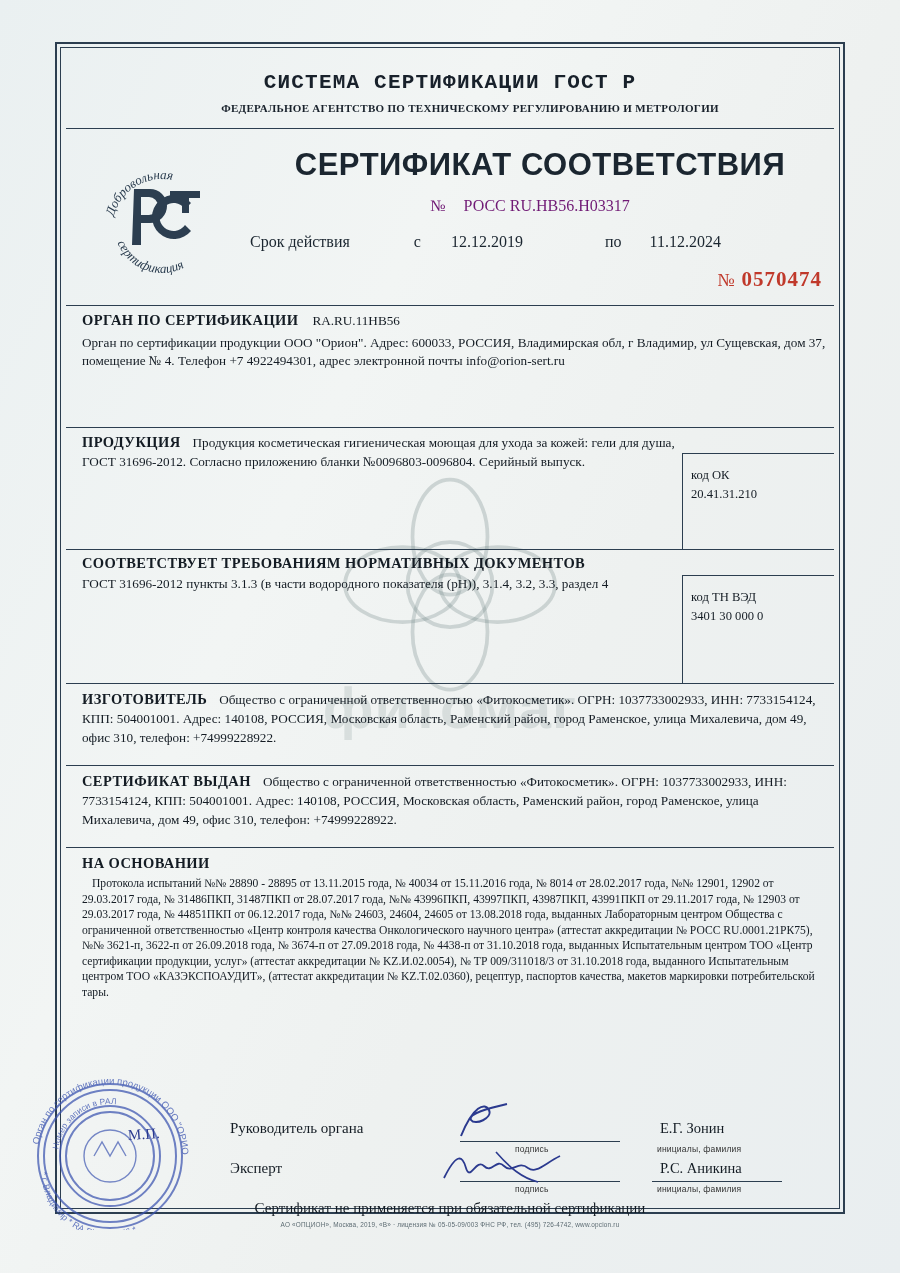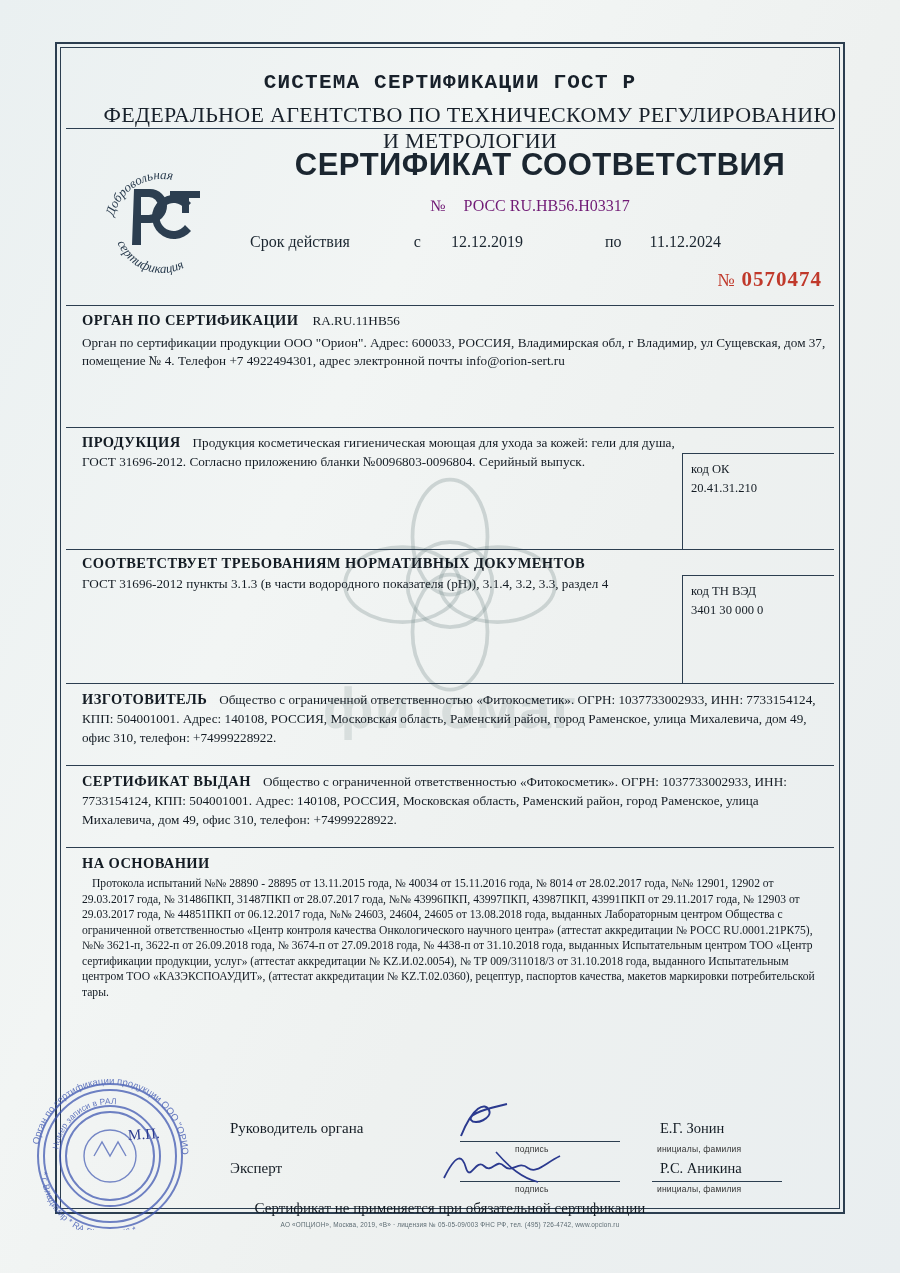--- a/index.html
+++ b/index.html
@@ -87,22 +87,22 @@
   }
   .title-main {
     font-size: 21px;
     font-weight: bold;
     letter-spacing: 1.2px;
     margin-top: 24px;
     color: #18212b;
     font-family: Liberation Mono, monospace;
   }
   .title-sub {
-    font-size: 22px;
-    font-weight: normal;
+    font-size: 11px;
+    font-weight: bold;
     letter-spacing: 0.3px;
     margin-top: 8px;
     color: #18212b;
     padding-left: 40px;
   }
   .rule {
     position: absolute;
     left: 6px;
     right: 6px;
     border-top: 1.5px solid #2c3e50;
@@ -197,21 +197,21 @@
     left: 22px;
     right: 14px;
   }
 
   
   .side-box {
     position: absolute;
     border-left: 1px solid #2c3e50;
     border-top: 1px solid #2c3e50;
     box-sizing: border-box;
-    padding: 6px 8px;
+    padding: 12px 8px;
     font-size: 12.6px;
     color: #141c24;
     line-height: 1.5;
   }
 
   .small-text {
     font-size: 11.6px;
     line-height: 1.34;
     color: #141c24;
   }

